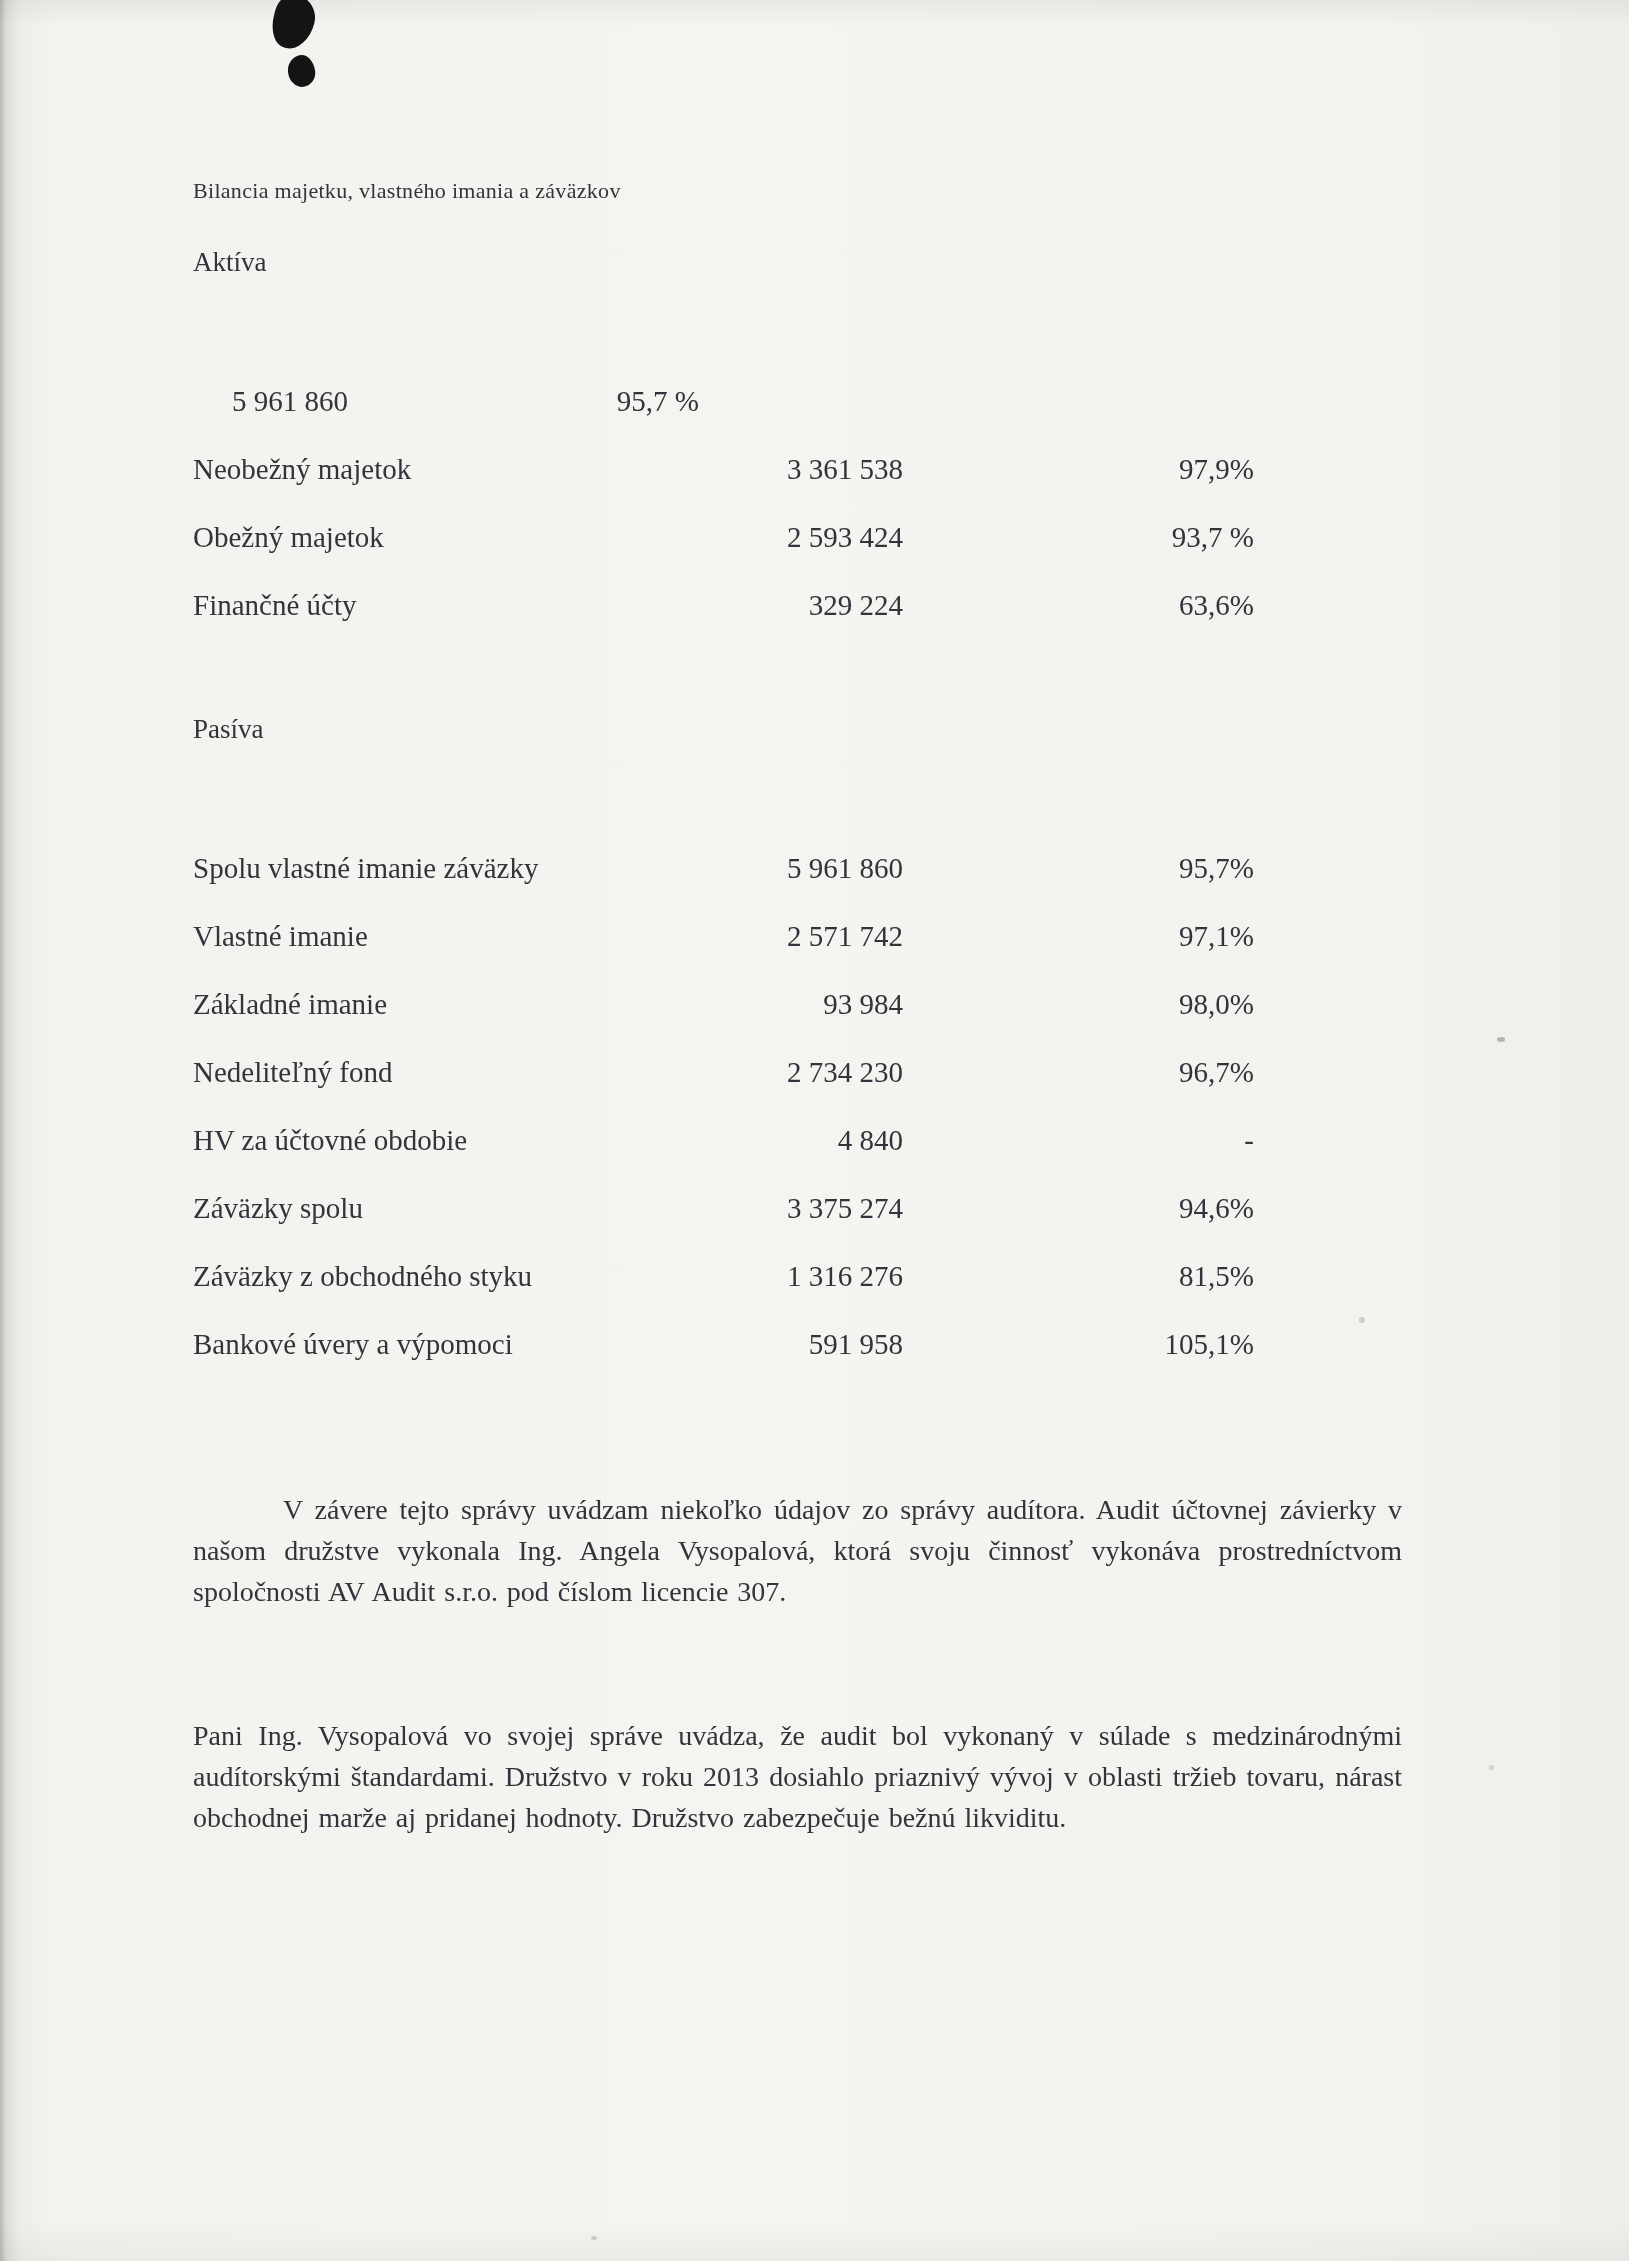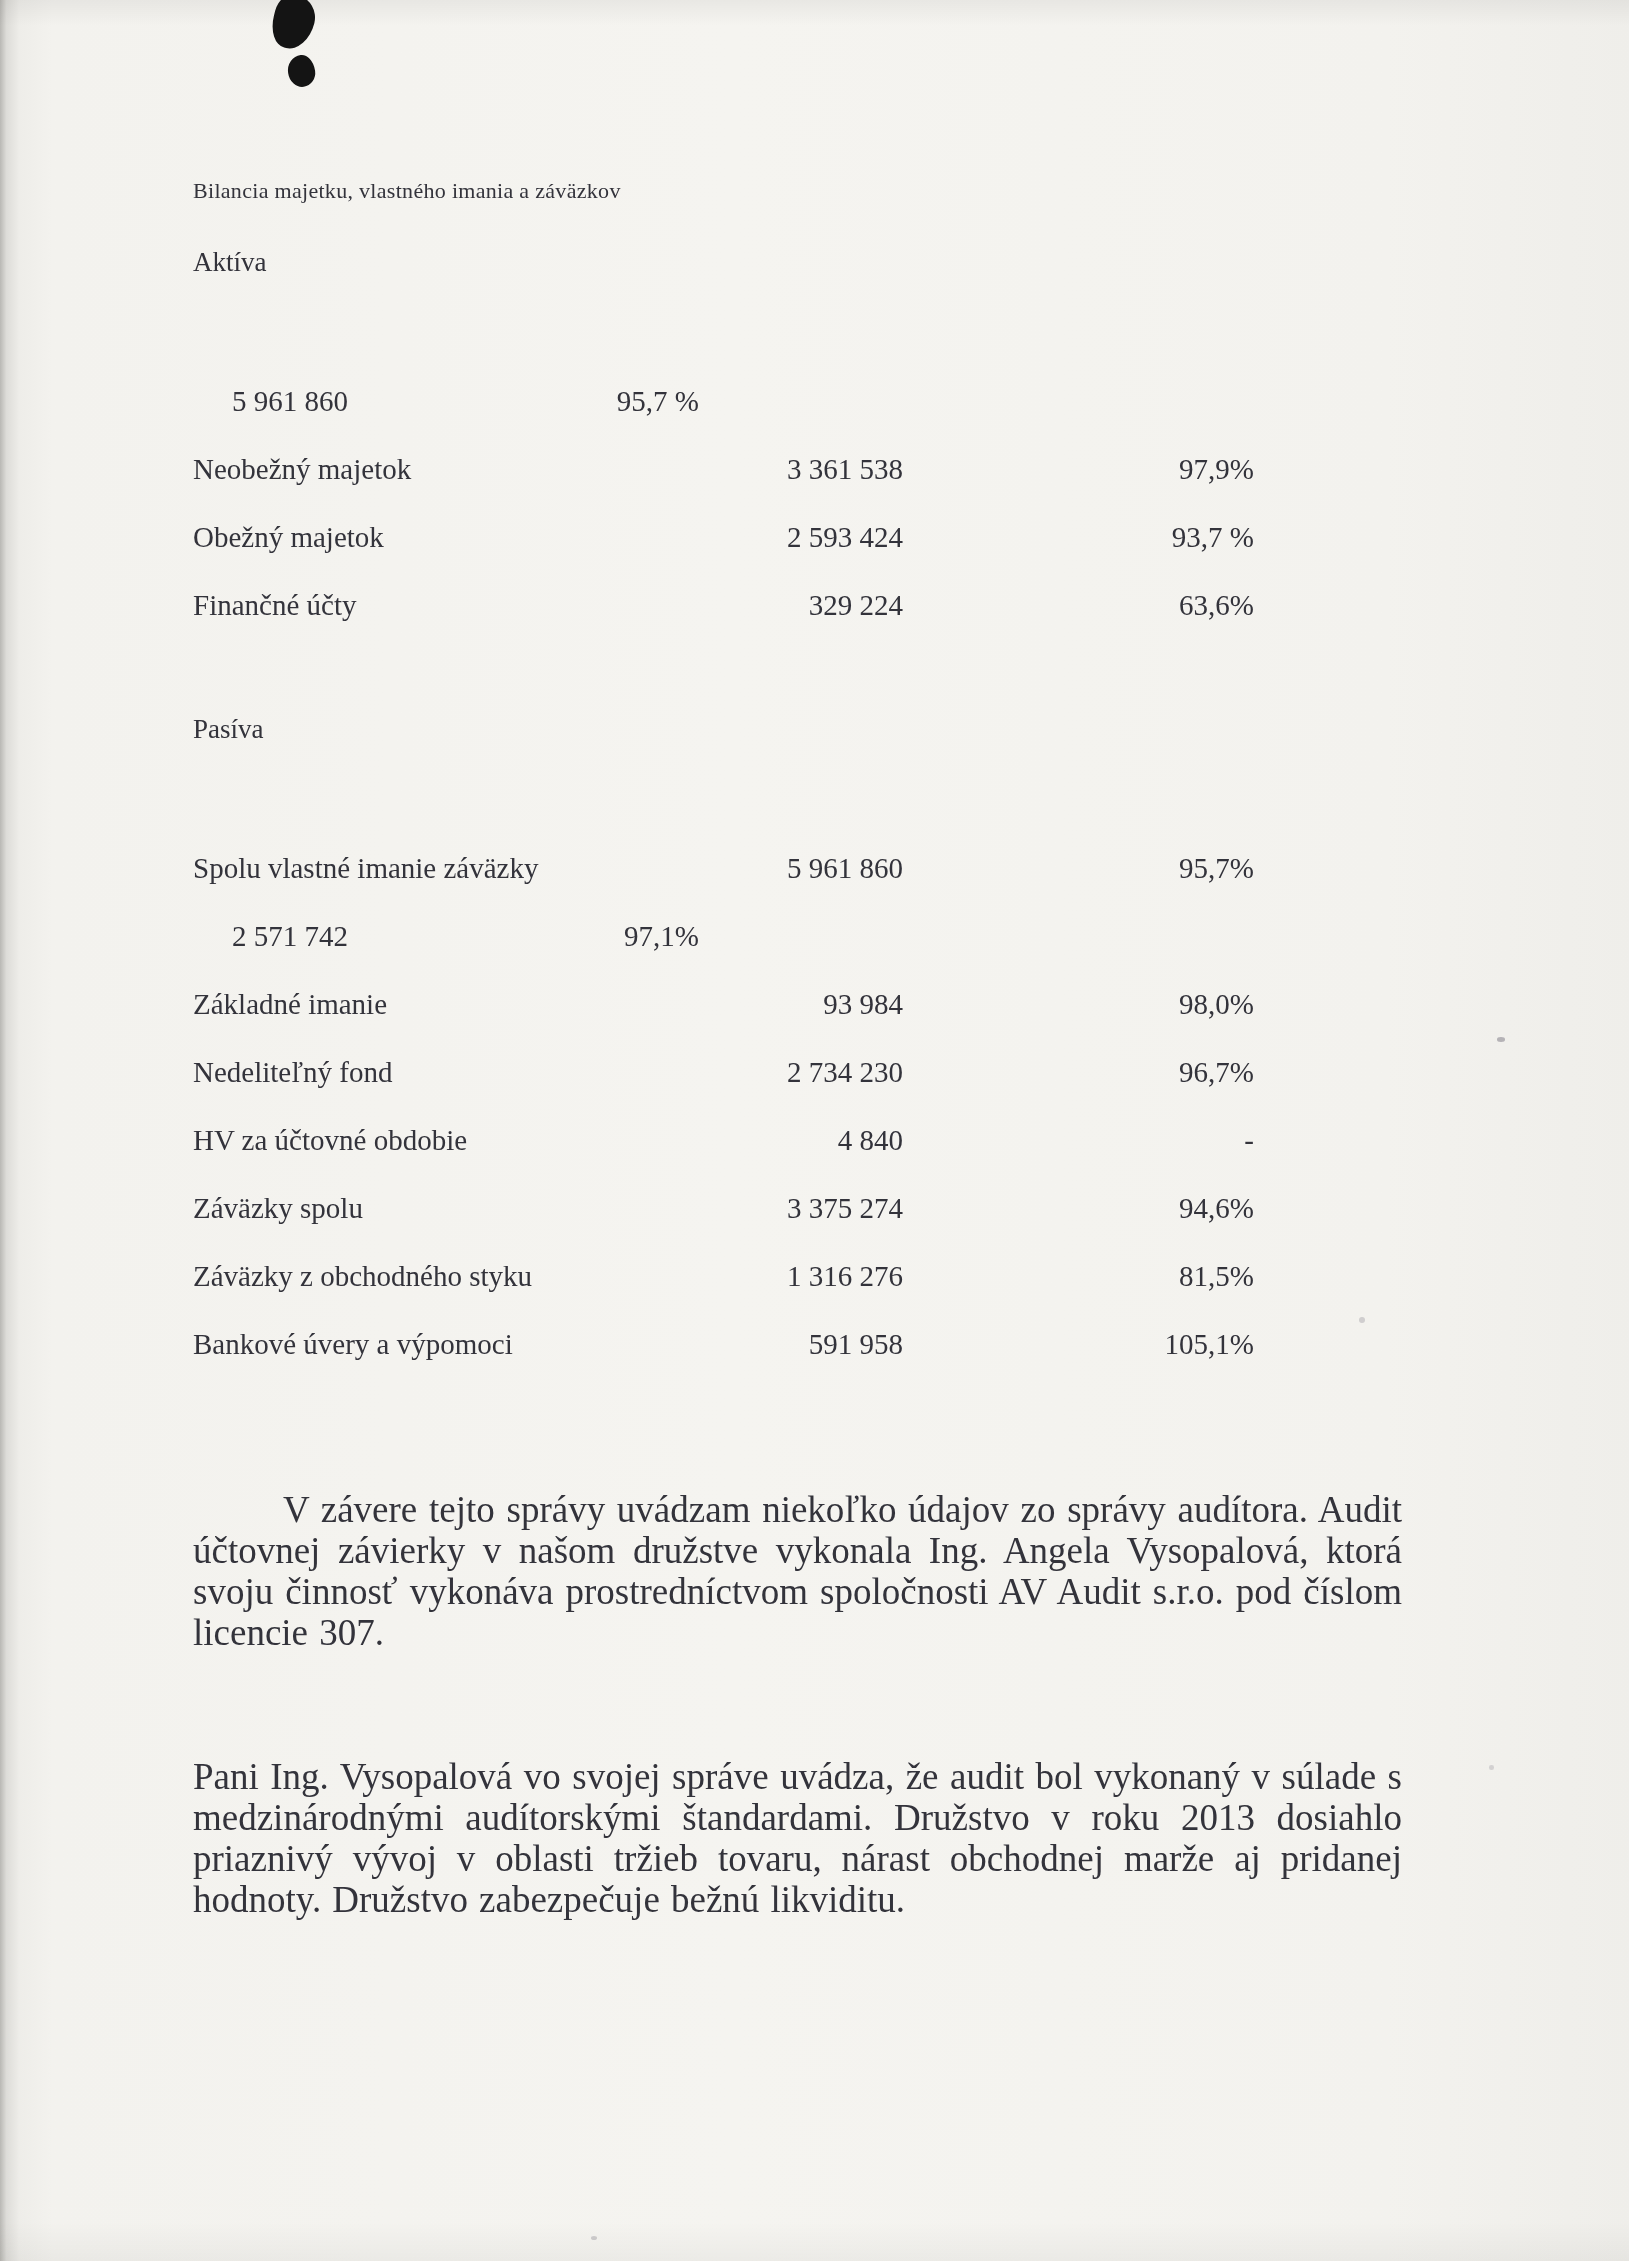--- a/index.html
+++ b/index.html
@@ -97,21 +97,21 @@
     line-height: 31px;
   }
   .row:last-child { margin-bottom: 0; }
   .row .lbl { flex: 0 0 555px; }
   .row .val { flex: 0 0 155px; text-align: right; }
   .row .pct { flex: 0 0 351px; text-align: right; }
 
   .para {
     width: 1209px;
     margin: 0;
-    font-size: 37px;
+    font-size: 28px;
     line-height: 41px;
     text-align: justify;
     word-spacing: 1.9px;
   }
   .para.first {
     margin-top: 129px;
     text-indent: 90px;
   }
   .para.second {
     margin-top: 103px;
@@ -159,20 +159,21 @@
 
     <h2 class="section-heading pasiva-h">Pasíva</h2>
 
     <div class="rows pasiva">
       <div class="row">
         <span class="lbl">Spolu vlastné imanie  záväzky</span>
         <span class="val">5 961 860</span>
         <span class="pct">95,7%</span>
       </div>
       <div class="row">
+        <span class="lbl">Vlastné imanie</span>
         <span class="val">2 571 742</span>
         <span class="pct">97,1%</span>
       </div>
       <div class="row">
         <span class="lbl">Základné imanie</span>
         <span class="val">93 984</span>
         <span class="pct">98,0%</span>
       </div>
       <div class="row">
         <span class="lbl">Nedeliteľný fond</span>

